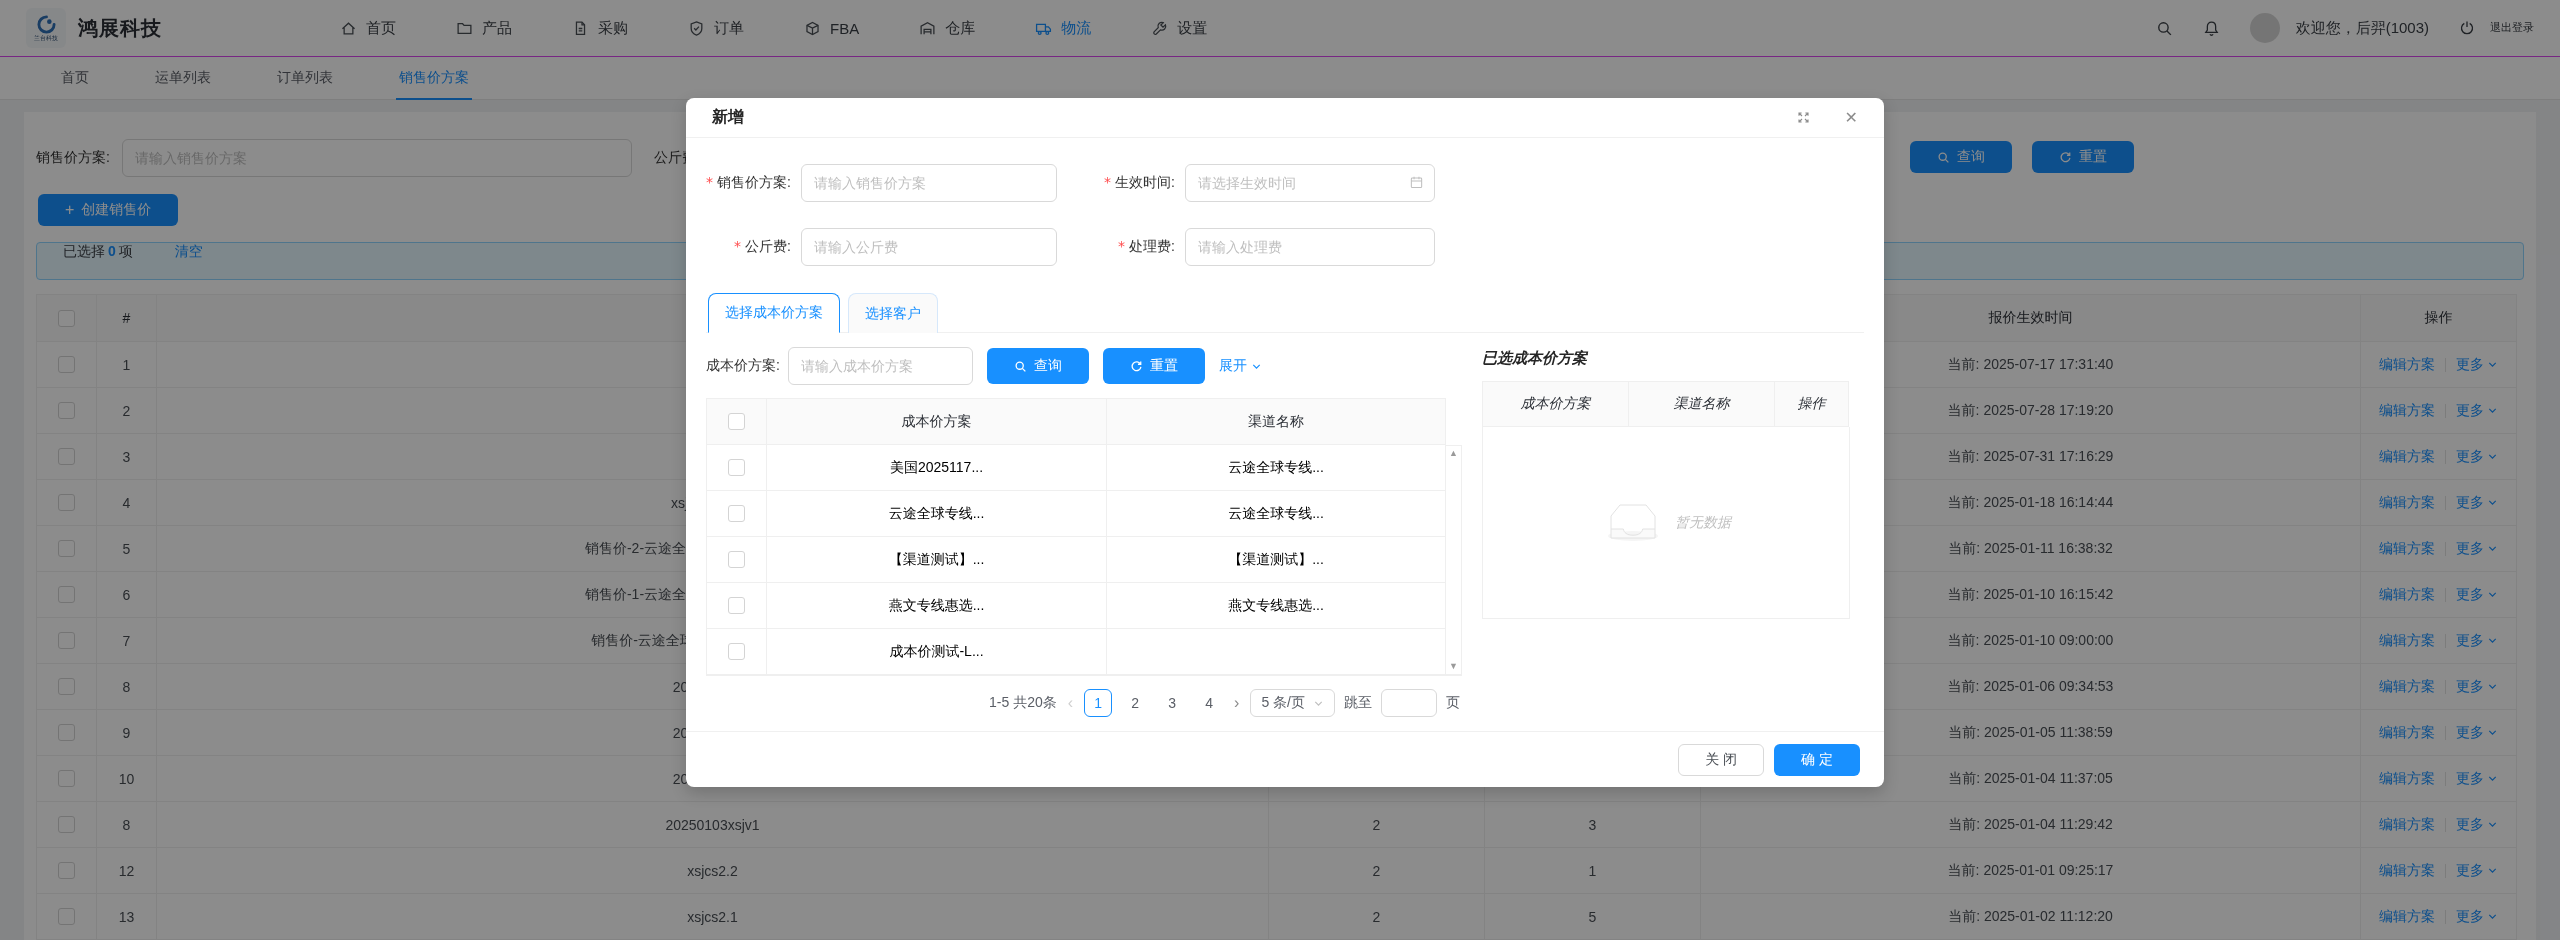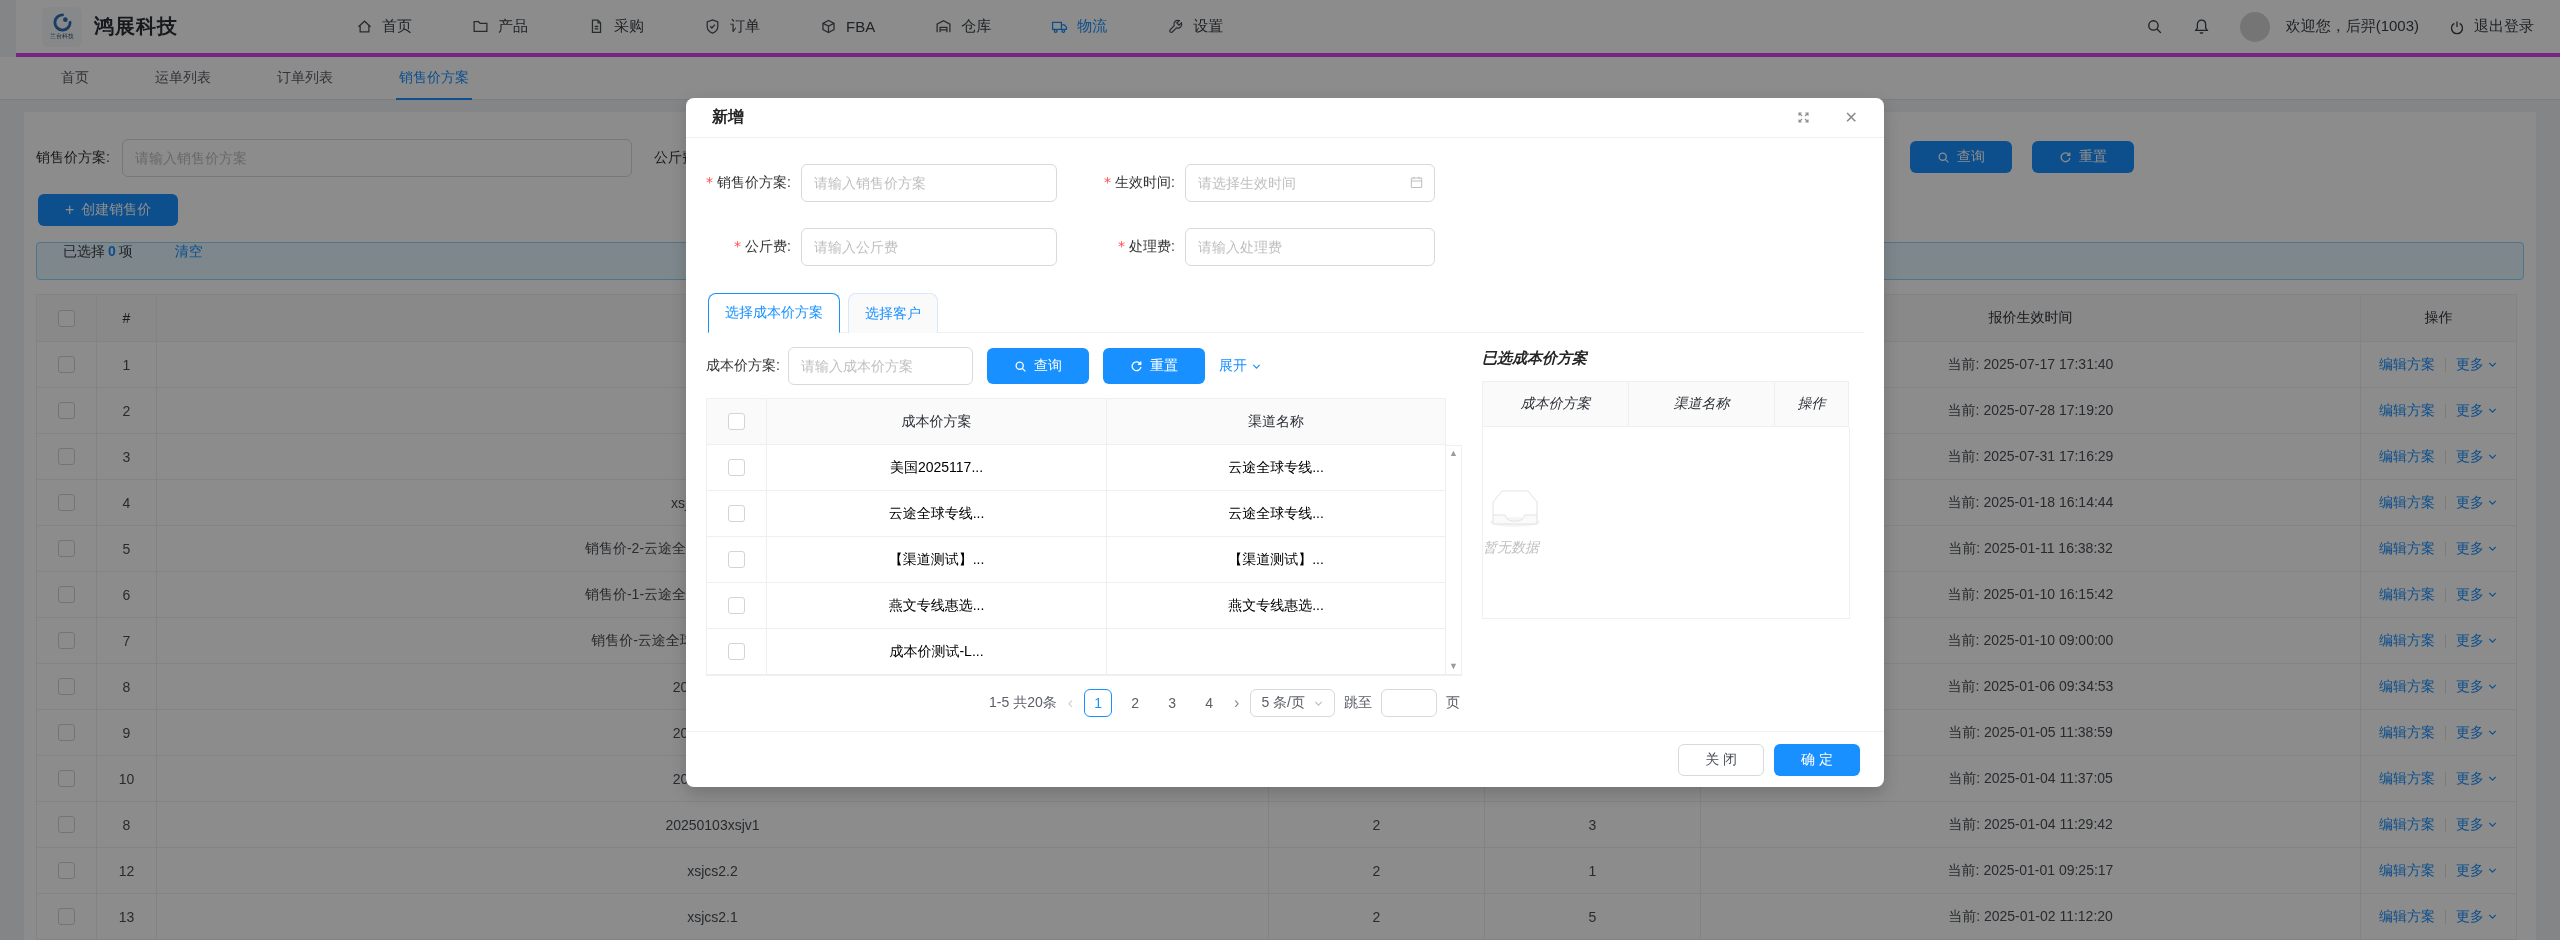--- a/index.html
+++ b/index.html
@@ -3,36 +3,36 @@
 <meta charset="utf-8">
 <style>
   * { margin:0; padding:0; box-sizing:border-box; }
   html,body { width:2560px; height:940px; overflow:hidden; }
   body { font-family:"Liberation Sans","DejaVu Sans",sans-serif; font-size:14px; color:#303133; background:#f0f2f5; }
   .screen { position:relative; width:2560px; height:940px; overflow:hidden; background:#f0f2f5; }
   svg { display:block; }
   a { cursor:pointer; color:#1890ff; text-decoration:none; }
 
   
-  .navbar { position:absolute; top:0; left:16px; right:0; height:57px; background:#fff; border-bottom:4px solid #d946ef; display:flex; align-items:center; padding:0 26px; z-index:1; }
+  .navbar { position:absolute; top:0; left:0; right:0; height:57px; background:#fff; border-bottom:1px solid #d946ef; display:flex; align-items:center; padding:0 26px; z-index:1; }
   .logo { width:40px; height:40px; border-radius:6px; background:#f5f7fa; display:flex; flex-direction:column; align-items:center; justify-content:center; overflow:hidden; }
   .logo svg { width:19px; height:19px; }
   .logo-cap { font-size:7px; line-height:8px; color:#27496d; white-space:nowrap; transform:scale(.85); }
   .brand { font-size:20px; font-weight:700; color:#2b2f36; margin-left:12px; letter-spacing:1px; }
   .menu { display:flex; margin-left:148px; height:57px; }
   .menu-item { display:flex; align-items:center; gap:9px; padding:0 30px; font-size:15px; color:#3a3f45; cursor:pointer; }
   .menu-item svg { width:17px; height:17px; stroke:#4a4f55; }
   .menu-item.active { color:#1890ff; }
   .menu-item.active svg { stroke:#1890ff; }
   .nav-right { margin-left:auto; display:flex; align-items:center; gap:30px; }
   .icon-btn { cursor:pointer; }
   .icon-btn svg { width:17px; height:17px; stroke:#3a3f45; }
   .avatar { width:30px; height:30px; border-radius:50%; background:#d6d6d6; }
   .welcome { font-size:15px; color:#3a3f45; margin-left:-14px; }
-  .logout { display:flex; align-items:flex-end; gap:9px; font-size:15px; color:#3a3f45; cursor:pointer; }
+  .logout { display:flex; align-items:flex-start; gap:15px; font-size:11px; color:#3a3f45; cursor:pointer; }
   .logout svg { width:16px; height:16px; stroke:#3a3f45; }
 
   
   .tabbar { position:absolute; top:57px; left:0; right:0; height:43px; background:#fff; border-bottom:1px solid #e6e6e6; display:flex; padding-left:28px; z-index:1; }
   .tab { padding:0 33px; display:flex; align-items:center; font-size:14px; color:#5a5e66; cursor:pointer; position:relative; }
   .tab.active { color:#1890ff; }
   .tab.active:after { content:""; position:absolute; left:30px; right:30px; bottom:-1px; height:2px; background:#1890ff; }
 
   
   .card { position:absolute; left:24px; right:24px; top:112px; bottom:0; background:#fff; padding:0 12px; }
@@ -111,21 +111,21 @@
   .pg-arrow.disabled { color:#d0d0d0; }
   .pg-select { height:28px; border:1px solid #d9d9d9; border-radius:6px; display:inline-flex; align-items:center; gap:8px; padding:0 10px; color:#5a5e66; cursor:pointer; }
   .pg-select .chev { color:#bfbfbf; }
   .jump-input { width:56px; height:28px; border:1px solid #d9d9d9; border-radius:6px; outline:none; text-align:center; font-size:14px; }
 
   .right-col { margin-left:20px; width:368px;font-style:italic; }
   .sel-title { font-size:15px; font-weight:600; color:#262626; margin-top:2px; }
   .sel-table { border-collapse:collapse; table-layout:fixed; width:366px; margin-top:13px; }
   .sel-table th { border:1px solid #efefef; border-left:none; background:#fafafa; height:45px; font-weight:500; color:#2b2f36; text-align:center; }
   .sel-table th:first-child { border-left:1px solid #efefef; }
-  .sel-empty { border:1px solid #efefef; border-top:none; height:192px; display:flex; flex-direction:column; align-items:flex-start; justify-content:center; gap:10px; }
+  .sel-empty { border:1px solid #efefef; border-top:none; height:192px; display:flex; flex-direction:row; align-items:center; justify-content:center; gap:10px; }
   .sel-empty svg { width:64px; height:41px; }
   .empty-text { color:#bfbfbf; font-size:14px; }
 
   .modal-footer { height:56px; border-top:1px solid #f0f0f0; display:flex; align-items:center; justify-content:flex-end; gap:10px; padding:0 24px; }
 </style>
 </head>
 <body>
 
 <div class="screen">
 

